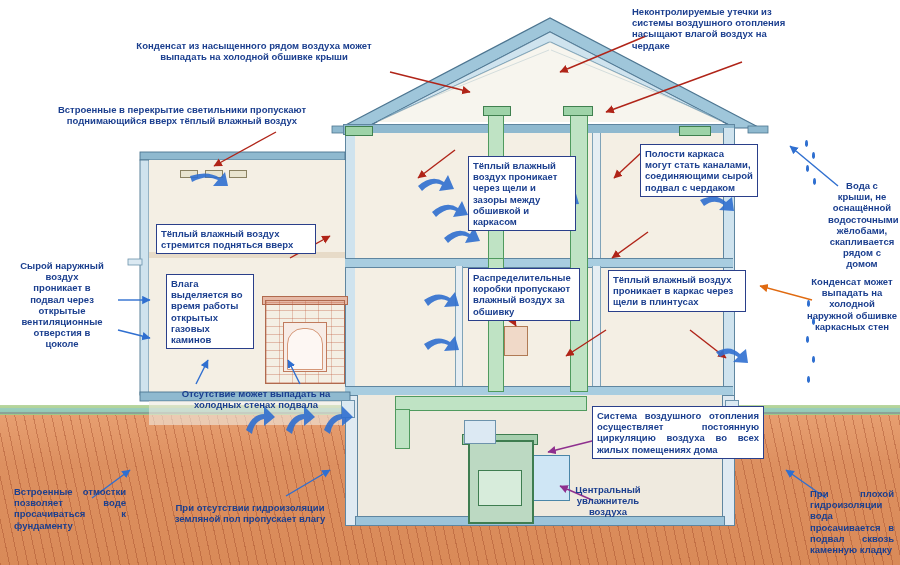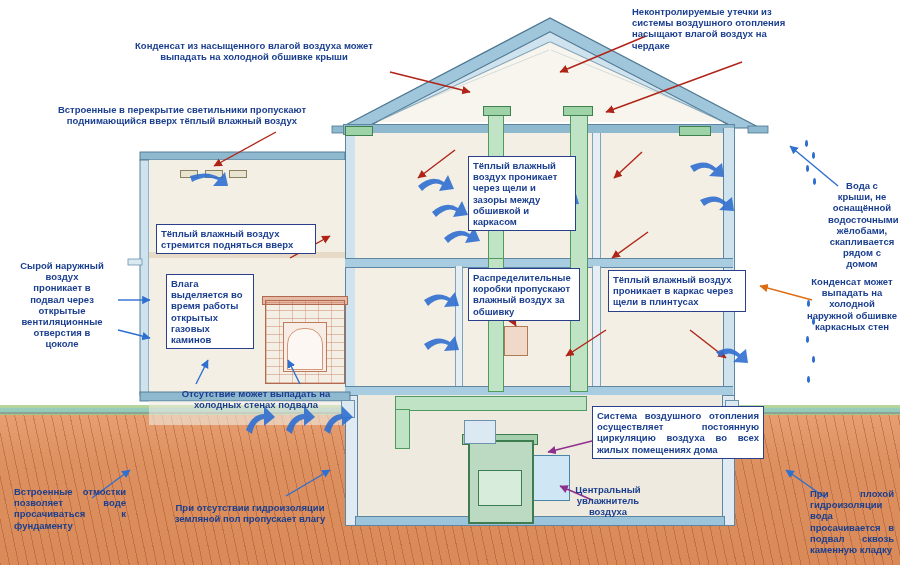--- a/index.html
+++ b/index.html
@@ -244,26 +244,27 @@
       <path d="M190,176 q18,-6 30,2 l5,-6 3,14 -15,0 5,-6 q-12,-6 -26,2 z"></path>
       <path d="M246,430 q6,-16 18,-16 l0,-8 11,11 -11,9 0,-7 q-10,2 -12,15 z"></path>
       <path d="M286,430 q6,-16 18,-16 l0,-8 11,11 -11,9 0,-7 q-10,2 -12,15 z"></path>
       <path d="M324,430 q6,-16 18,-16 l0,-8 11,11 -11,9 0,-7 q-10,2 -12,15 z"></path>
     </g>
   </svg>
 
   <div class="lbl plain l" style="left:632px;top:6px;width:172px;">Неконтролируемые утечки из системы воздушного отопления насыщают влагой воздух на чердаке</div>
 
 
-  <div class="lbl plain c" style="left:116px;top:40px;width:276px;">Конденсат из насыщенного влагой воздуха может выпадать на холодной обшивке крыши</div>
+  <div class="lbl plain c" style="left:116px;top:40px;width:276px;">Конденсат из насыщенного рядом воздуха может выпадать на холодной обшивке крыши</div>
 
   <div class="lbl plain c" style="left:48px;top:104px;width:268px;">Встроенные в перекрытие светильники пропускают поднимающийся вверх тёплый влажный воздух</div>
 
   <div class="lbl boxed l" style="left:460px;top:156px;width:98px;margin-left:8px;">Тёплый влажный воздух проникает через щели и зазоры между обшивкой и каркасом</div>
 
+  <div class="lbl boxed l" style="left:640px;top:144px;width:108px;">Полости каркаса могут стать каналами, соединяющими сырой подвал с чердаком</div>
 
   <div class="lbl plain c" style="left:828px;top:180px;width:68px;">Вода с крыши, не оснащённой водосточными жёлобами, скапливается рядом с домом</div>
 
   <div class="lbl boxed l" style="left:156px;top:224px;width:150px;">Тёплый влажный воздух стремится подняться вверх</div>
 
   <div class="lbl boxed l" style="left:166px;top:274px;width:78px;">Влага выделяется во время работы открытых газовых каминов</div>
 
   <div class="lbl boxed l" style="left:468px;top:268px;width:102px;">Распределительные коробки пропускают влажный воздух за обшивку</div>
 
   <div class="lbl boxed l" style="left:608px;top:270px;width:128px;">Тёплый влажный воздух проникает в каркас через щели в плинтусах</div>

